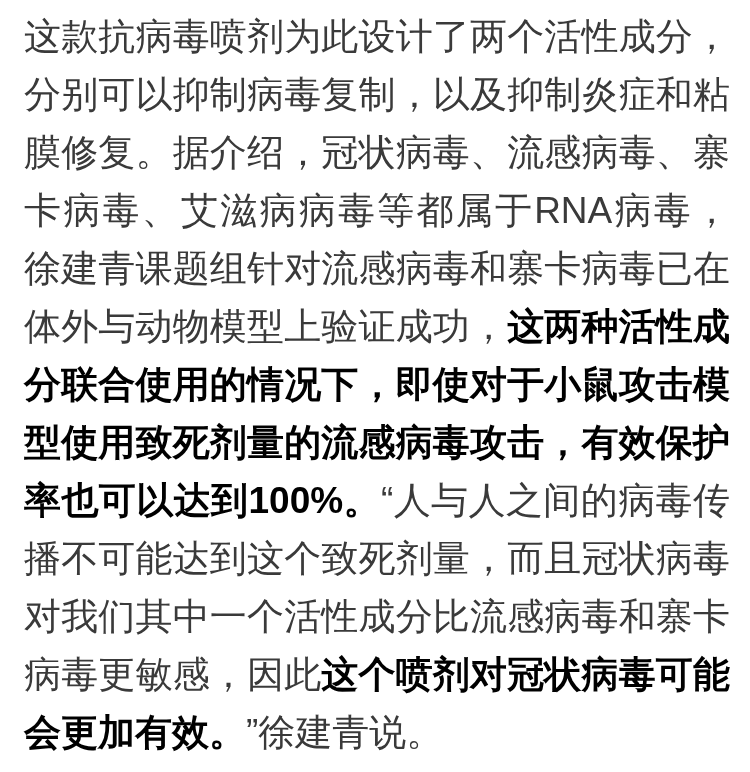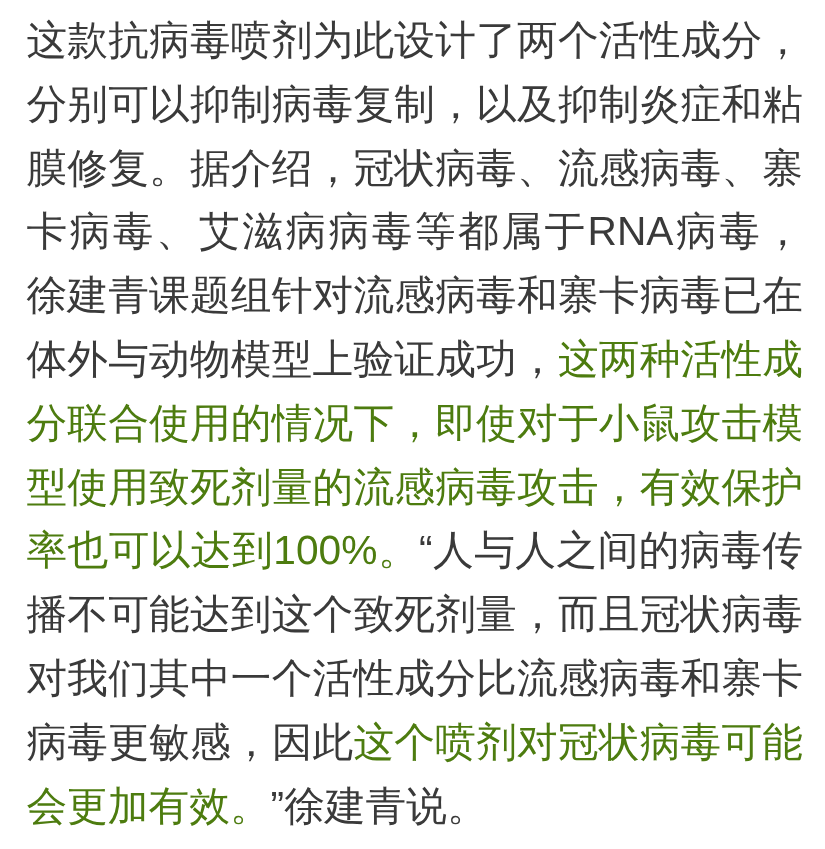--- a/index.html
+++ b/index.html
@@ -18,22 +18,22 @@
     font-size: 37px;
     line-height: 58px;
     font-weight: 300;
     color: #3a3a3a;
     text-align: justify;
     text-justify: inter-ideograph;
     letter-spacing: 0px;
     word-break: break-all;
   }
   .article .run-bold {
-    font-weight: 400;
-    color: #4d7c0f;
+    font-weight: 700;
+    color: #000000;
   }
 </style>
 </head>
 <body>
 
 <div class="article">
   <span class="run-regular">这款抗病毒喷剂为此设计了两个活性成分，分别可以抑制病毒复制，以及抑制炎症和粘膜修复。据介绍，冠状病毒、流感病毒、寨卡病毒、艾滋病病毒等都属于RNA病毒，徐建青课题组针对流感病毒和寨卡病毒已在体外与动物模型上验证成功，</span><span class="run-bold">这两种活性成分联合使用的情况下，即使对于小鼠攻击模型使用致死剂量的流感病毒攻击，有效保护率也可以达到100%。</span><span class="run-regular">“人与人之间的病毒传播不可能达到这个致死剂量，而且冠状病毒对我们其中一个活性成分比流感病毒和寨卡病毒更敏感，因此</span><span class="run-bold">这个喷剂对冠状病毒可能会更加有效。</span><span class="run-regular">”徐建青说。</span>
 </div>
 
 </body></html>

